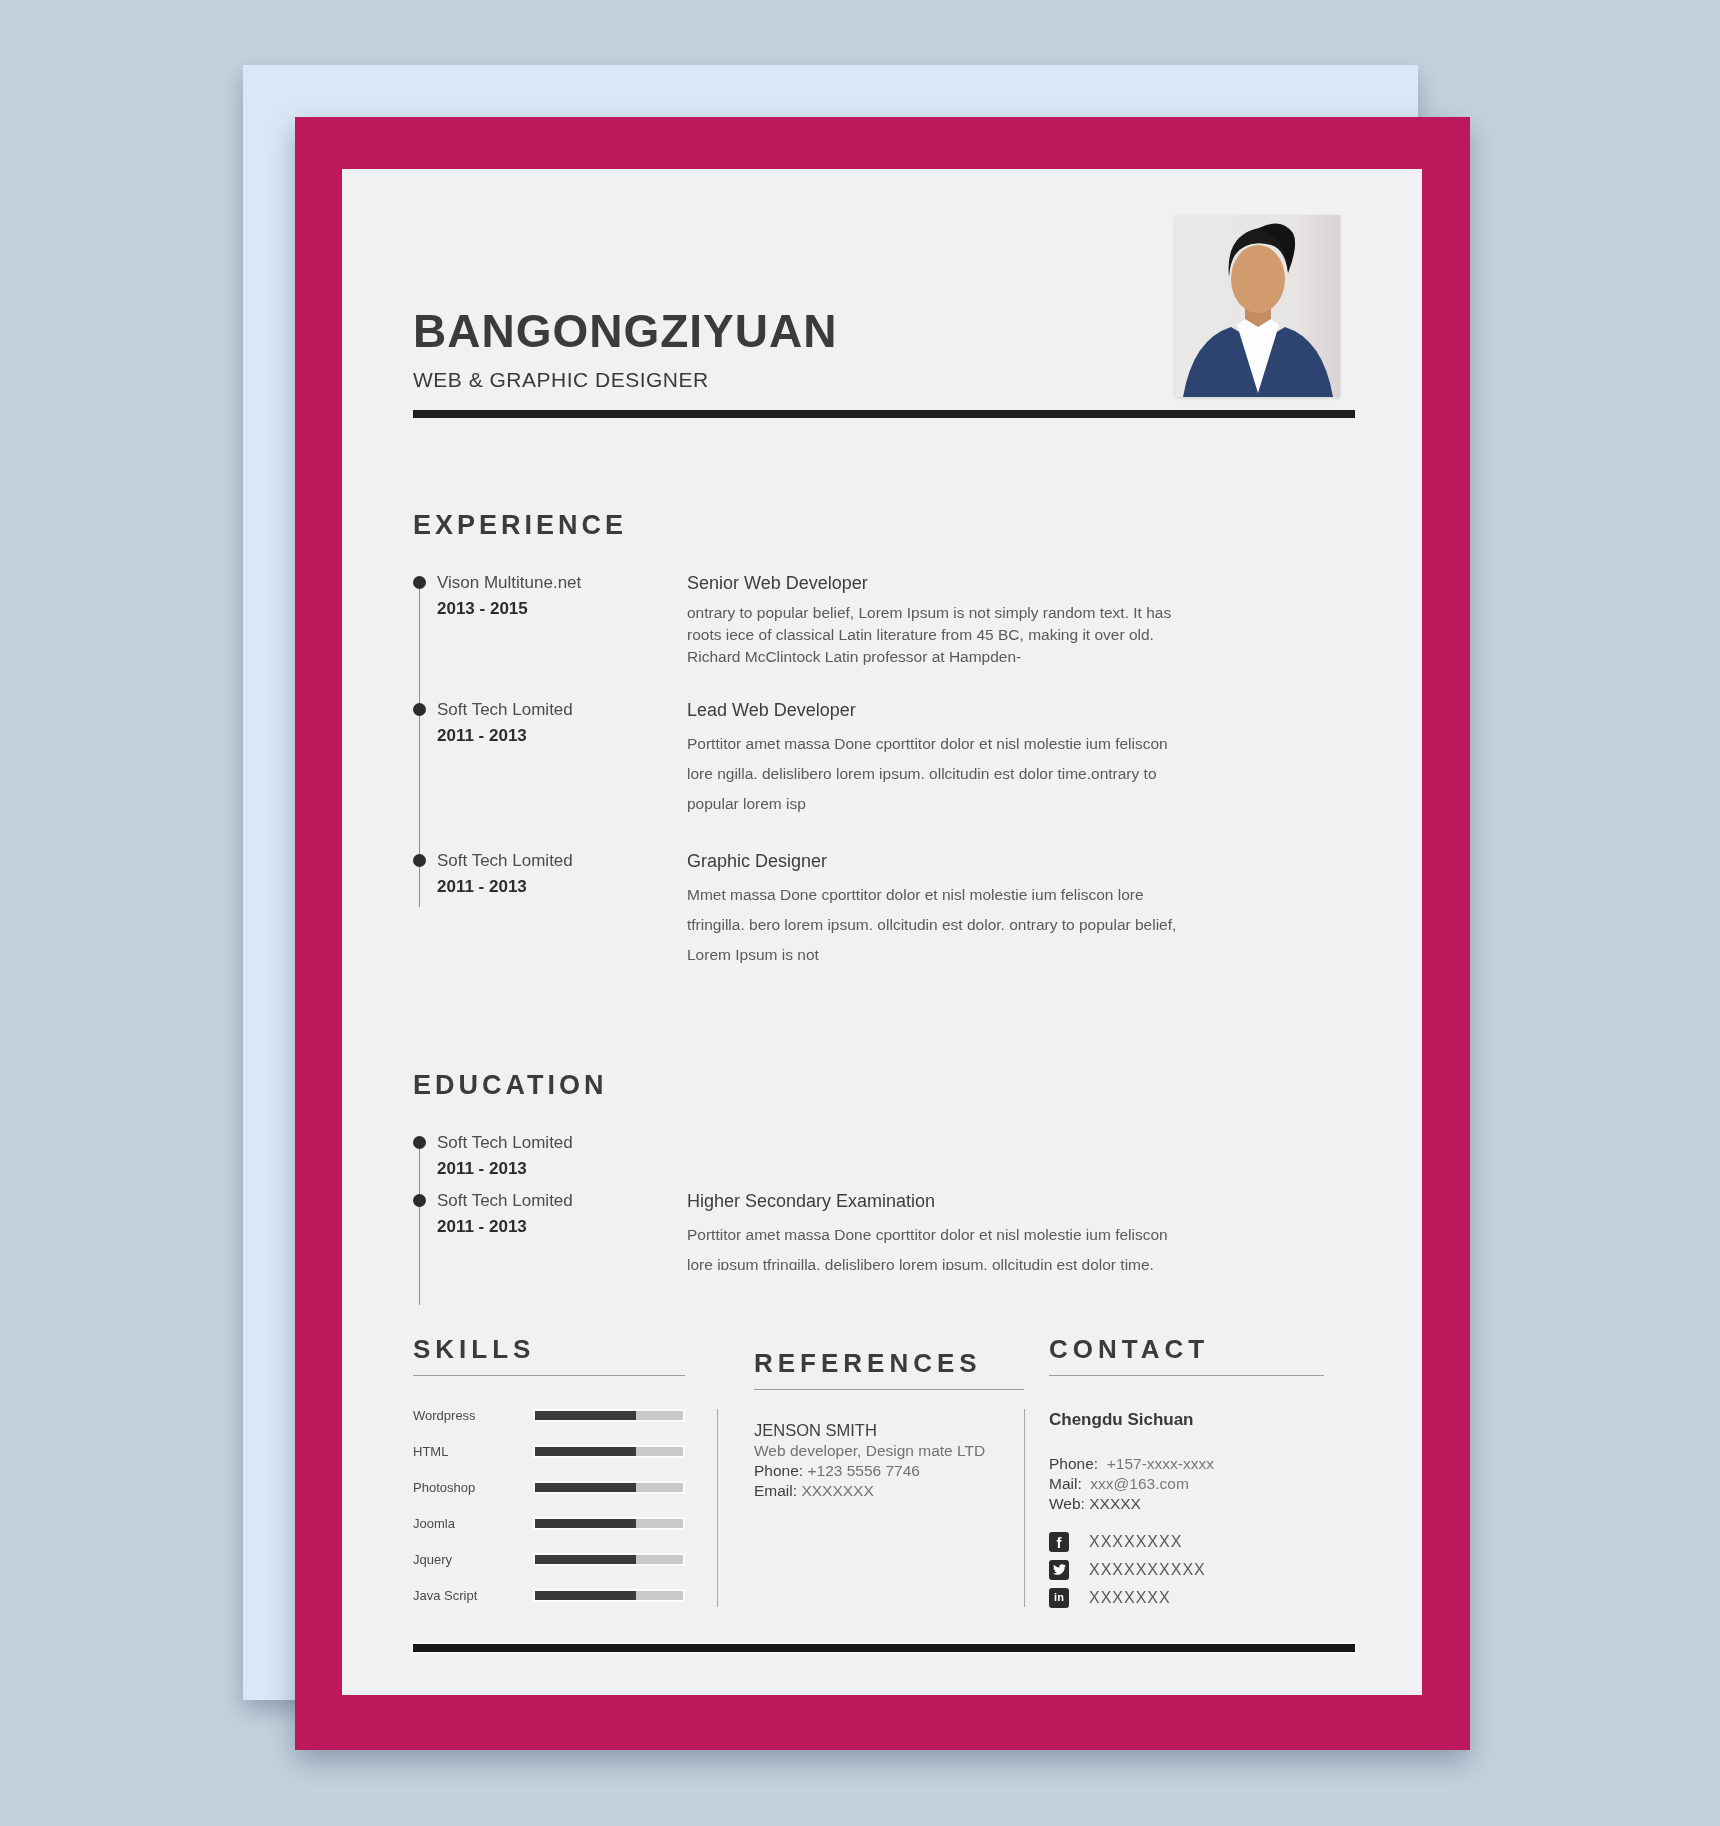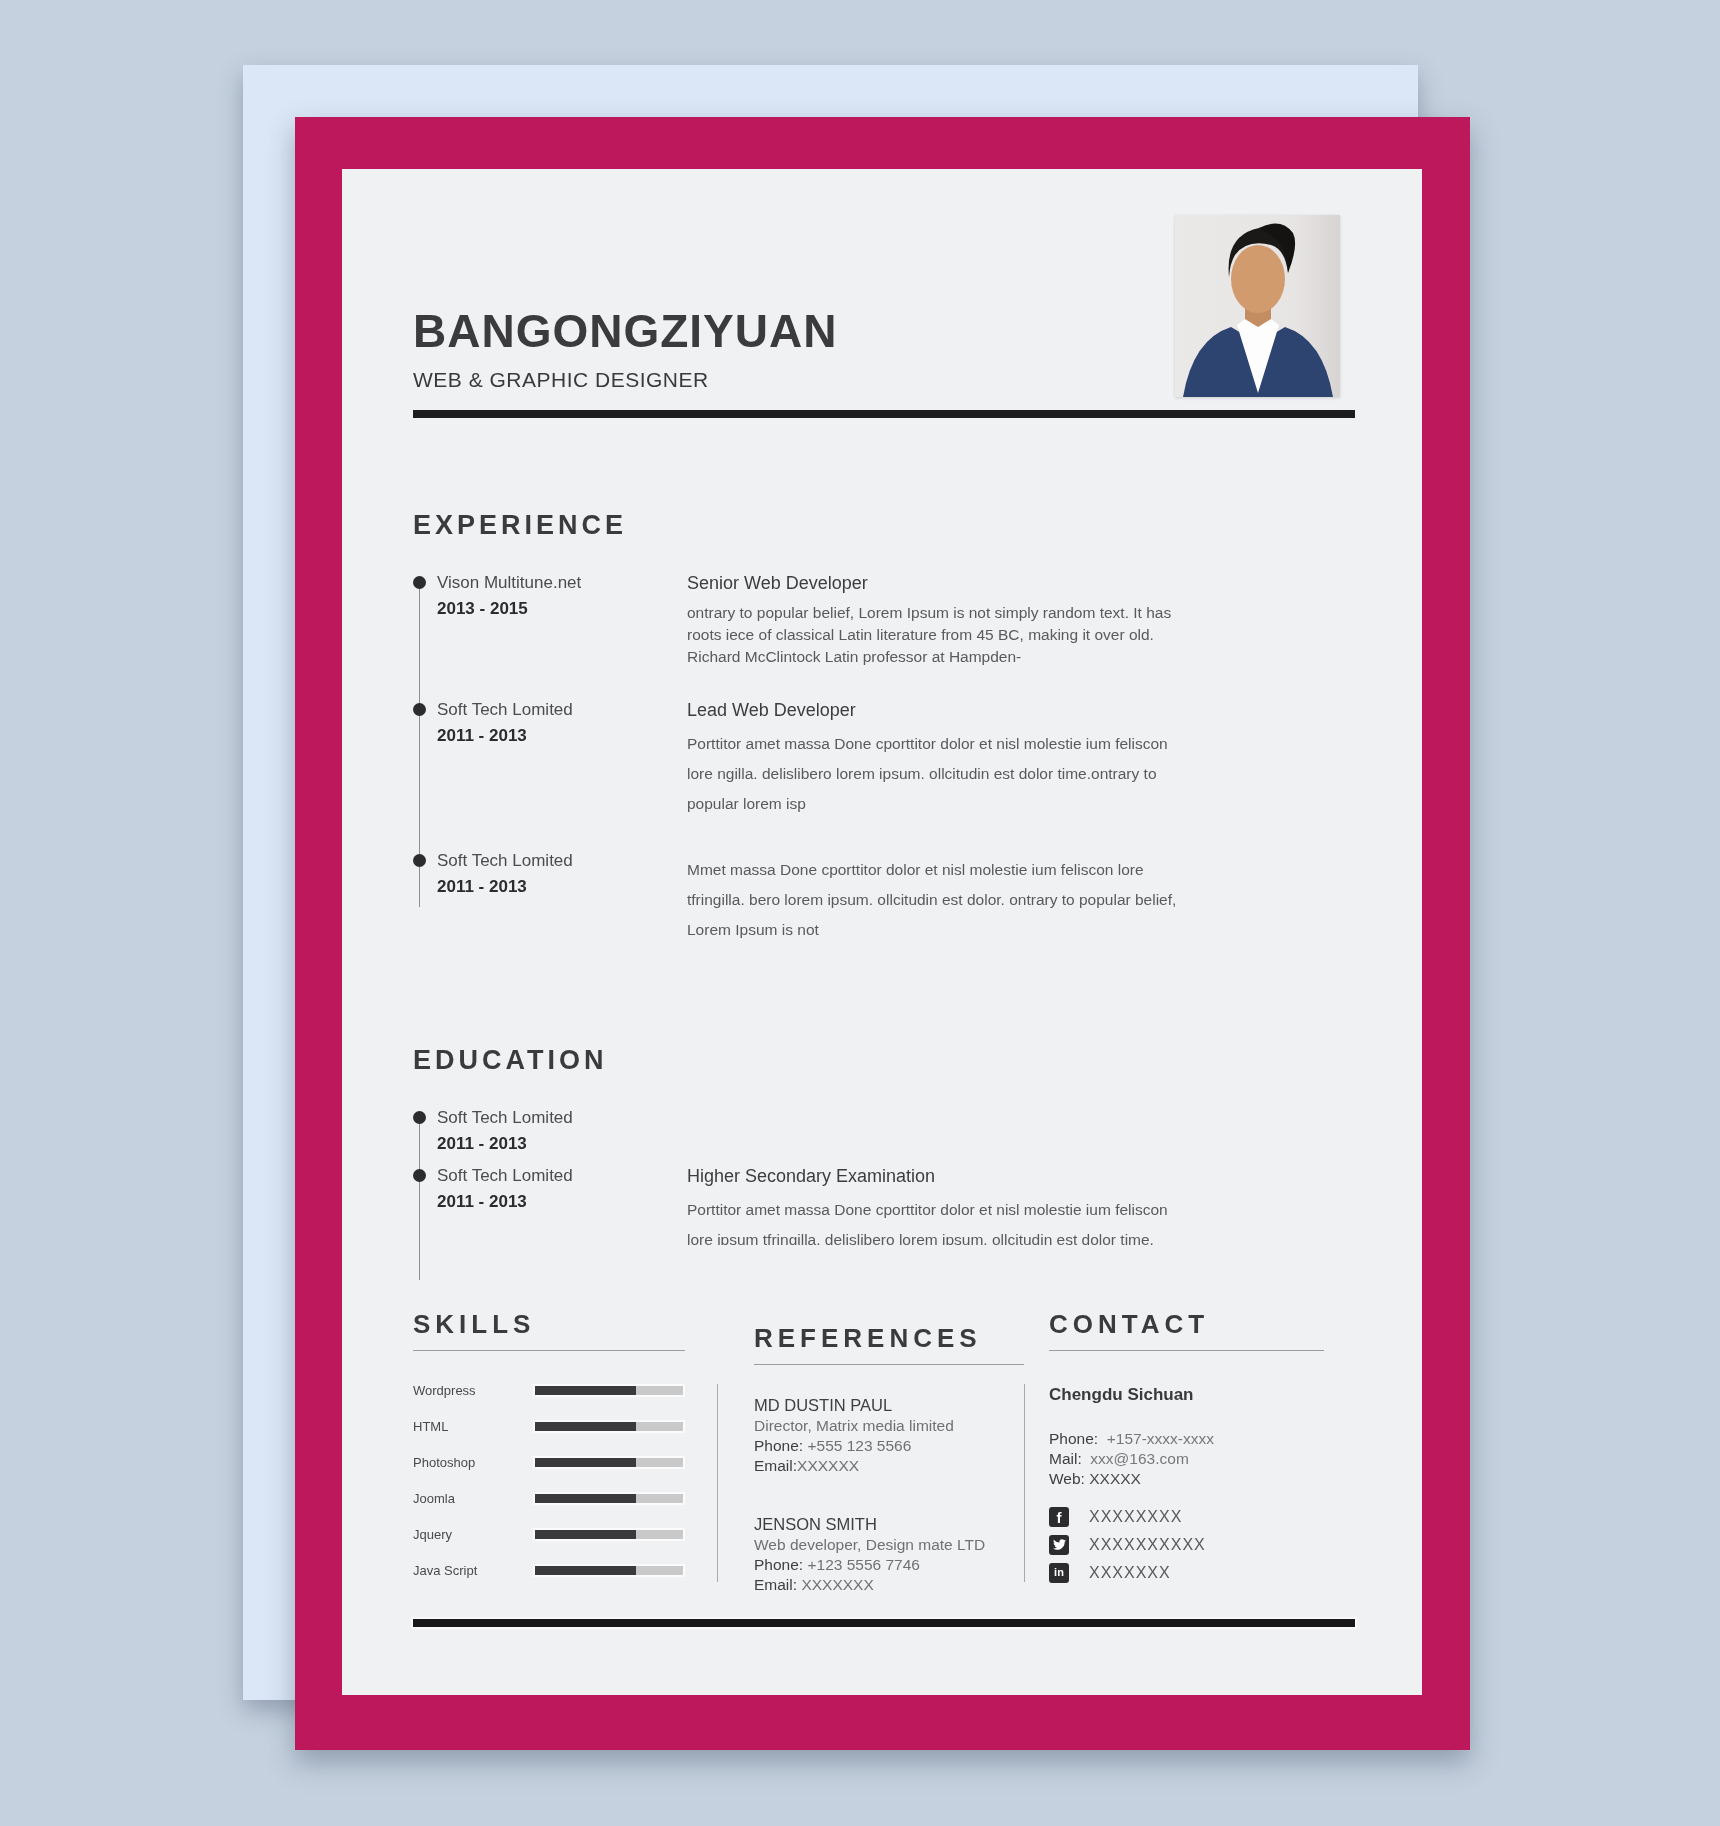--- a/index.html
+++ b/index.html
@@ -172,20 +172,21 @@
           </div>
         </div>
 
         <div class="titem titem-exp">
           <div class="titem-left">
             <span class="dot"></span>
             <div class="company">Soft Tech Lomited</div>
             <div class="dates">2011 - 2013</div>
           </div>
           <div class="titem-right">
+            <div class="role">Graphic Designer</div>
             <p class="desc desc-loose">Mmet massa Done cporttitor dolor et nisl molestie ium feliscon lore  tfringilla. bero lorem ipsum. ollcitudin est dolor. ontrary to popular belief, Lorem Ipsum is not</p>
           </div>
         </div>
       </div>
 
       <h2 class="sec-heading sec-edu">EDUCATION</h2>
       <div class="timeline">
         <div class="tl-line tl-line-edu"></div>
 
         <div class="titem titem-edu">
@@ -253,26 +254,20 @@
             </div>
           </div>
         </div>
 
         <div class="vdiv"></div>
 
         <div class="col-refs">
           <h3 class="bottom-heading">REFERENCES</h3>
           <div class="heading-underline"></div>
           <div class="refs-list">
-            <div class="ref-item">
-              <div class="ref-name">MD DUSTIN PAUL</div>
-              <div class="ref-title">Director, Matrix media limited</div>
-              <div class="ref-line"><span class="lbl">Phone:</span> <span class="val">+555 123 5566</span></div>
-              <div class="ref-line"><span class="lbl">Email:</span><span class="val">XXXXXX</span></div>
-            </div>
             <div class="ref-item">
               <div class="ref-name">JENSON SMITH</div>
               <div class="ref-title">Web developer, Design mate LTD</div>
               <div class="ref-line"><span class="lbl">Phone:</span> <span class="val">+123 5556 7746</span></div>
               <div class="ref-line"><span class="lbl">Email:</span> <span class="val">XXXXXXX</span></div>
             </div>
           </div>
         </div>
 
         <div class="vdiv"></div>

